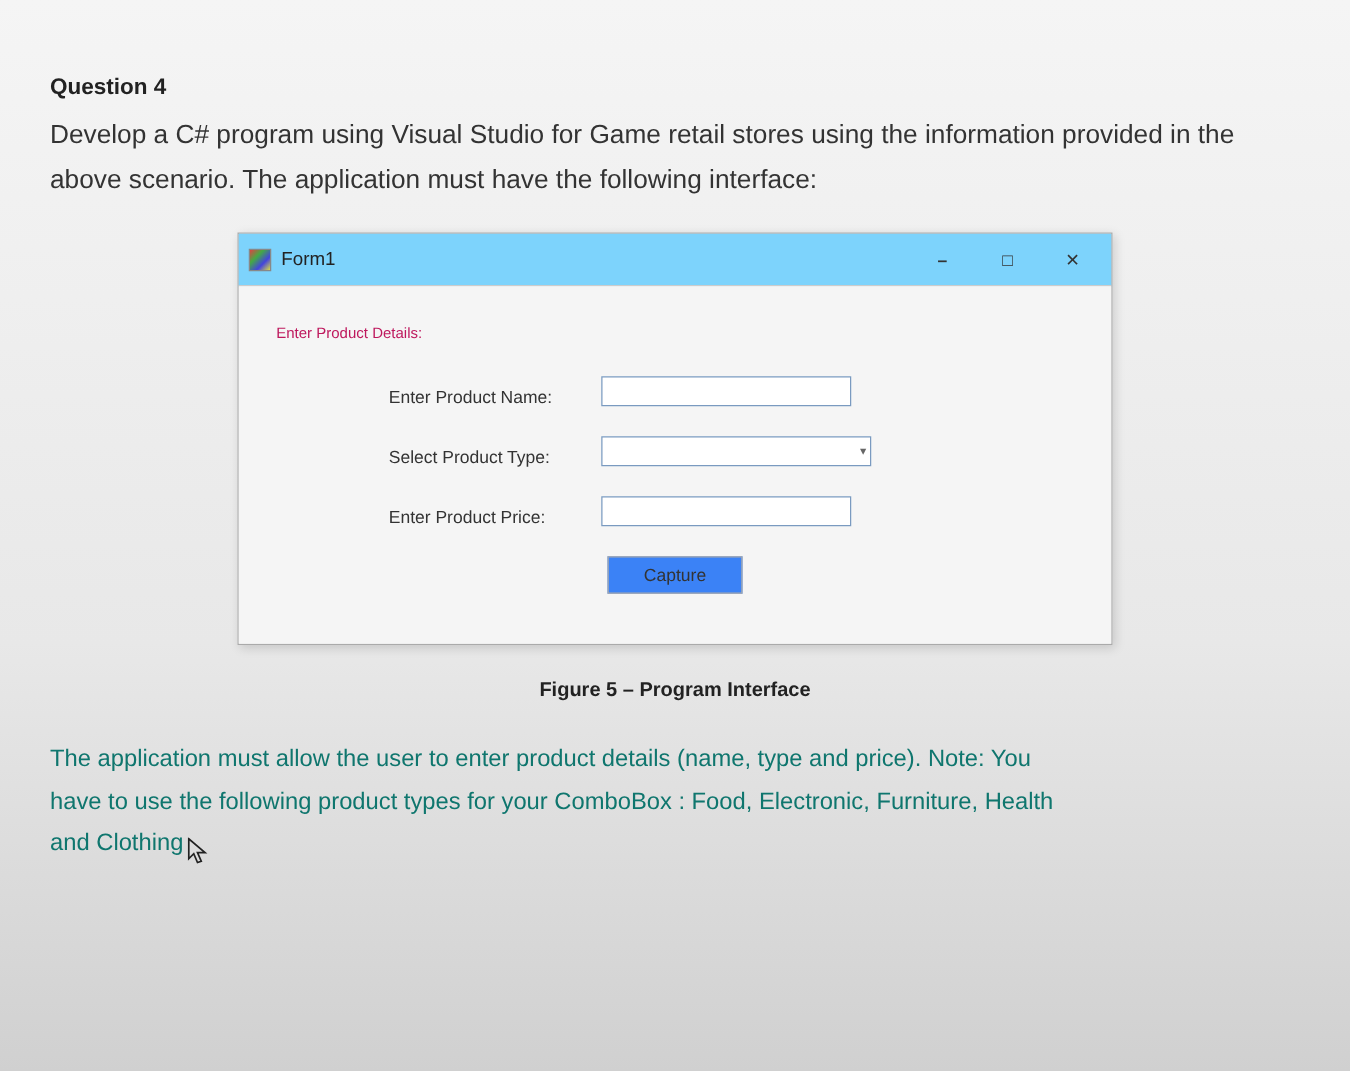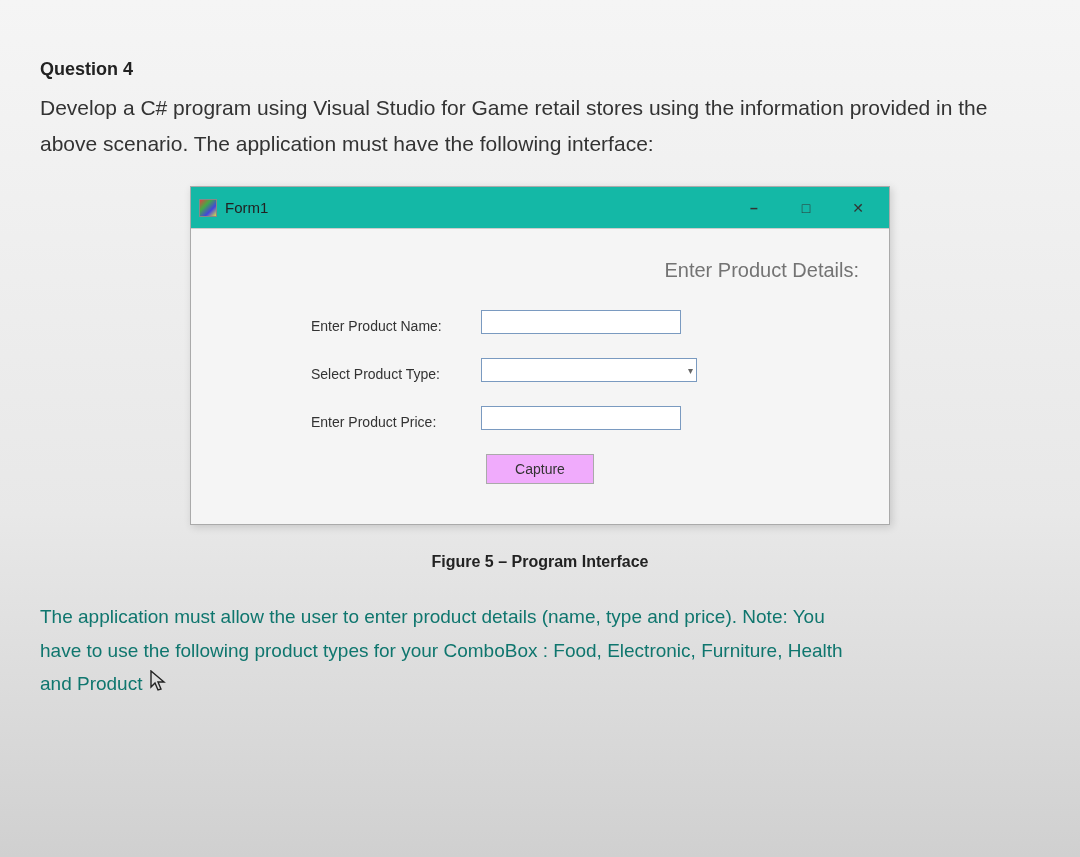--- a/index.html
+++ b/index.html
@@ -31,21 +31,21 @@
       margin-bottom: 20px;
     }
     .window {
       width: 700px;
       background: #f0f0f0;
       border: 1px solid #aaa;
       box-shadow: 2px 2px 8px rgba(0,0,0,0.15);
     }
     .titlebar {
       height: 42px;
-      background: #14b8a6;
+      background: #7dd3fc;
       border-bottom: 1px solid #ccc;
       display: flex;
       align-items: center;
       padding: 0 8px;
     }
     .titlebar-icon {
       width: 18px;
       height: 18px;
       background: linear-gradient(135deg, #d44, #4a4, #44d, #dd4);
       margin-right: 8px;
@@ -80,23 +80,23 @@
       background: #f5f5f5;
     }
     .app-heading {
       text-align: center;
       font-size: 22px;
       font-weight: bold;
       color: #222;
       margin-bottom: 22px;
     }
     .sub-heading {
-      text-align: right;
-      font-size: 20px;
-      color: #737373;
+      text-align: left;
+      font-size: 12px;
+      color: #be185d;
       margin-bottom: 28px;
     }
     .form-group {
       padding-left: 90px;
     }
     .form-row {
       display: flex;
       align-items: flex-end;
       margin-bottom: 24px;
     }
@@ -136,21 +136,21 @@
       pointer-events: none;
     }
     .capture-row {
       display: flex;
       justify-content: center;
       margin-top: 20px;
     }
     .capture-btn {
       width: 108px;
       height: 30px;
-      background: #f0abfc;
+      background: #3b82f6;
       border: 1px solid #aaa;
       font-size: 14px;
       color: #333;
       cursor: pointer;
     }
     .cursor-icon {
       position: absolute;
       left: 150px;
       top: 670px;
       font-size: 22px;
@@ -219,14 +219,14 @@
   <svg width="18" height="22" viewBox="0 0 18 22">
     <path d="M1 1 L1 17 L5 13 L8 20 L11 19 L8 12 L14 12 Z" fill="none" stroke="#222" stroke-width="1.4"></path>
   </svg>
 </div>
 
 <div class="figure-caption">Figure 5 – Program Interface</div>
 
 <div class="bottom-text">
   <span>The application must allow the user to enter product details (name, type and price). Note: You</span><br>
   <span>have to use the following product types for your ComboBox : </span><span class="italic">Food, Electronic, Furniture, Health</span><br>
-  <span class="italic">and Product</span>
+  <span class="italic">and Clothing</span>
 </div>
 
 </body></html>

